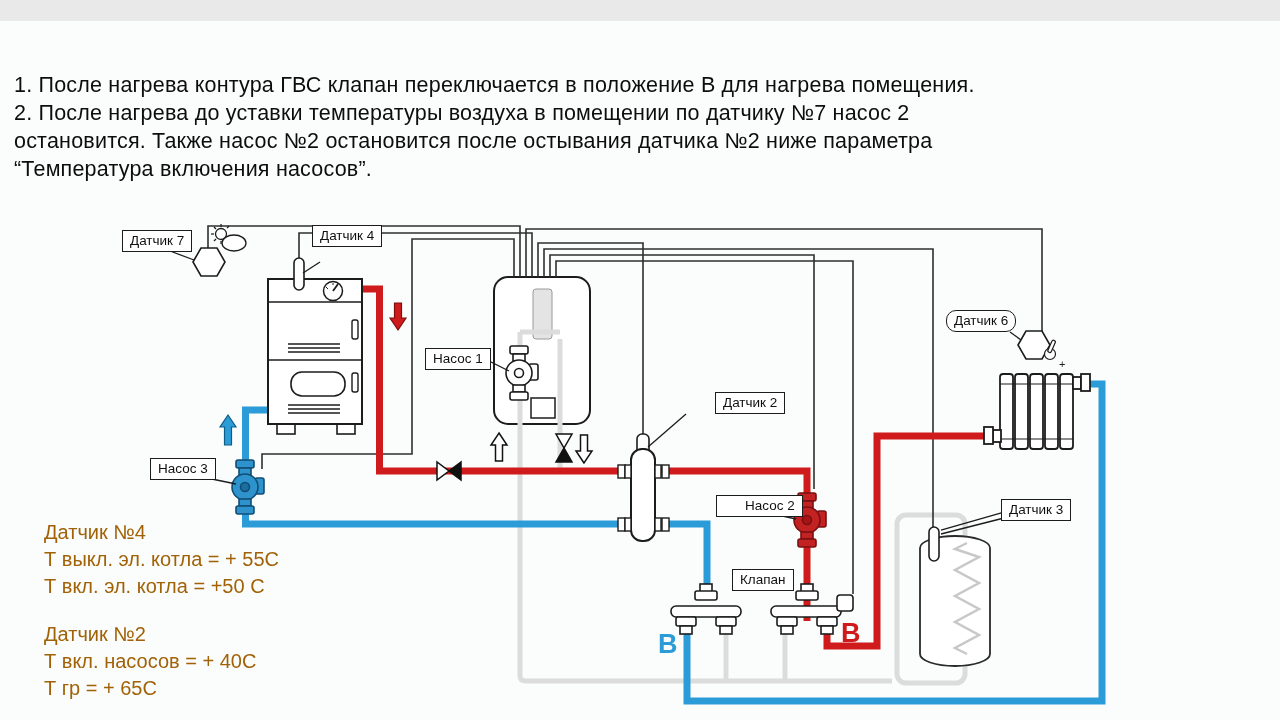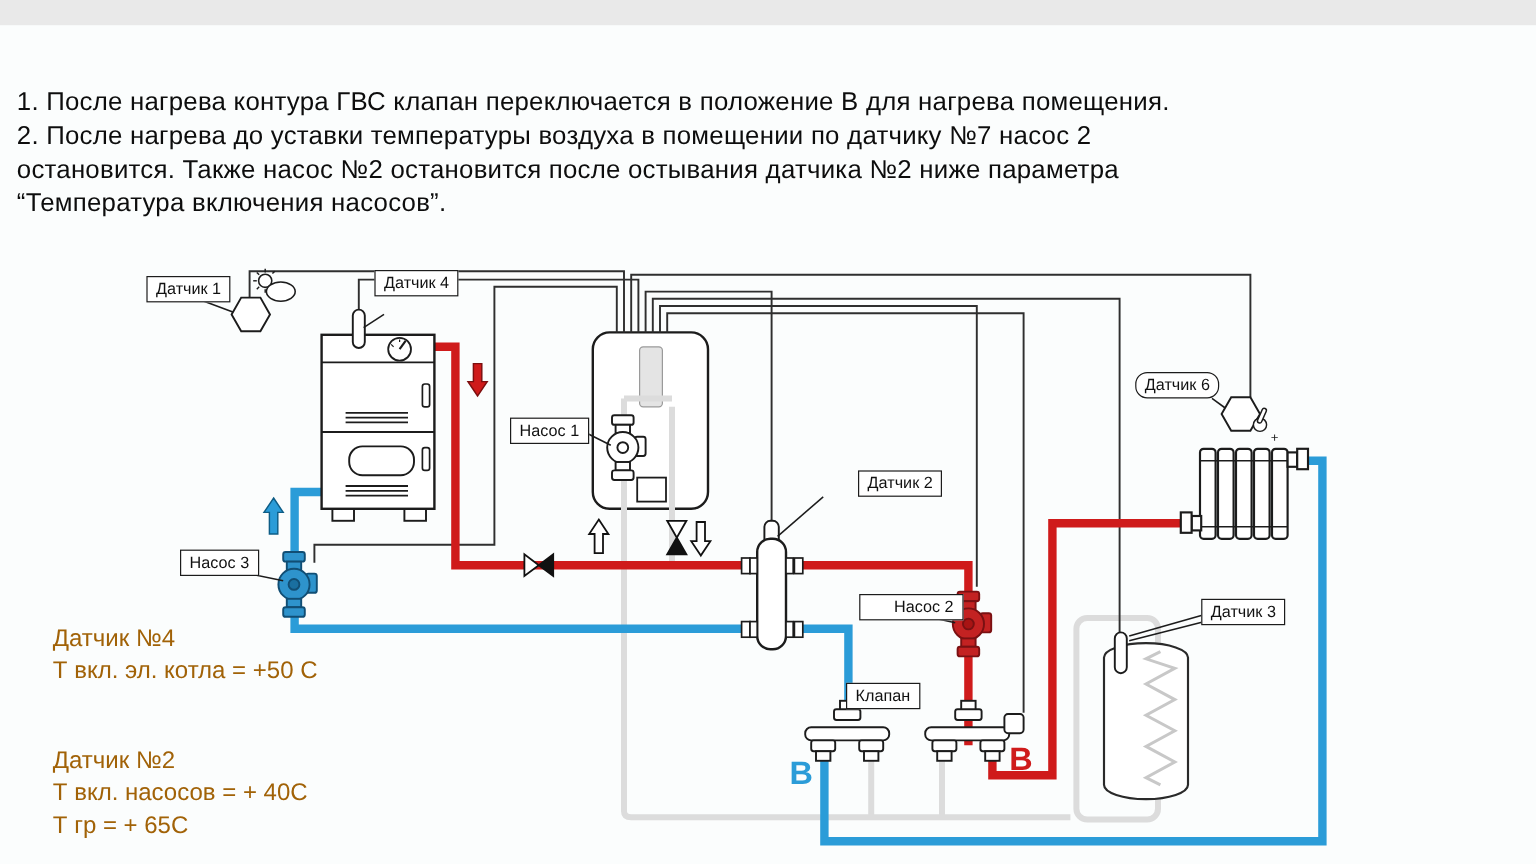--- a/index.html
+++ b/index.html
@@ -23,20 +23,21 @@
 
   <div class="para">
     <div>1. После нагрева контура ГВС клапан переключается в положение В для нагрева помещения.</div>
     <div>2. После нагрева до уставки температуры воздуха в помещении по датчику №7 насос 2</div>
     <div>остановится. Также насос №2 остановится после остывания датчика №2 ниже параметра</div>
     <div>“Температура включения насосов”.</div>
   </div>
 
   <div class="settings" style="left:44px;top:498px;">
     <div>Датчик №4</div>
+    <div>Т выкл. эл. котла = + 55С</div>
     <div>Т вкл. эл. котла = +50 С</div>
   </div>
   <div class="settings" style="left:44px;top:600px;">
     <div>Датчик №2</div>
     <div>Т вкл. насосов = + 40С</div>
     <div>Т гр = + 65С</div>
   </div>
 
   <svg id="diagram" width="1280" height="720" viewBox="0 0 1280 720">
 
@@ -234,27 +235,27 @@
       <line x1="320" y1="241" x2="303" y2="252"></line>
       <line x1="487" y1="339" x2="509" y2="350"></line>
       <line x1="686" y1="393" x2="648" y2="426"></line>
       <line x1="778" y1="494" x2="796" y2="498"></line>
       <line x1="207" y1="457" x2="236" y2="463"></line>
       <line x1="1004" y1="497" x2="941" y2="513"></line>
       <line x1="1004" y1="491" x2="941" y2="509"></line>
     </g>
   </svg>
 
-  <div class="lbl" style="left:122px;top:209px;"><span>Датчик 1</span></div>
+  <div class="lbl" style="left:122px;top:209px;"><span>Датчик 7</span></div>
   <div class="lbl" style="left:312px;top:204px;"><span>Датчик 4</span></div>
   <div class="lbl" style="left:425px;top:327px;"><span>Насос 1</span></div>
   <div class="lbl" style="left:715px;top:371px;"><span>Датчик 2</span></div>
   <div class="lbl" style="left:716px;top:474px;padding-left:28px;"><span>Насос 2</span></div>
   <div class="lbl" style="left:150px;top:437px;"><span>Насос 3</span></div>
-  <div class="lbl" style="left:705px;top:548px;"><span>Клапан</span></div>
+  <div class="lbl" style="left:732px;top:548px;"><span>Клапан</span></div>
   <div class="lbl" style="left:946px;top:289px;border-radius:10px;"><span>Датчик 6</span></div>
   <div class="lbl" style="left:1001px;top:478px;"><span>Датчик 3</span></div>
 
   <div class="bigB blue" style="left:658px;top:608px;">В</div>
   <div class="bigB red" style="left:841px;top:597px;">В</div>
 
   <div id="bottombar"></div>
 </div>
 
 </body></html>

